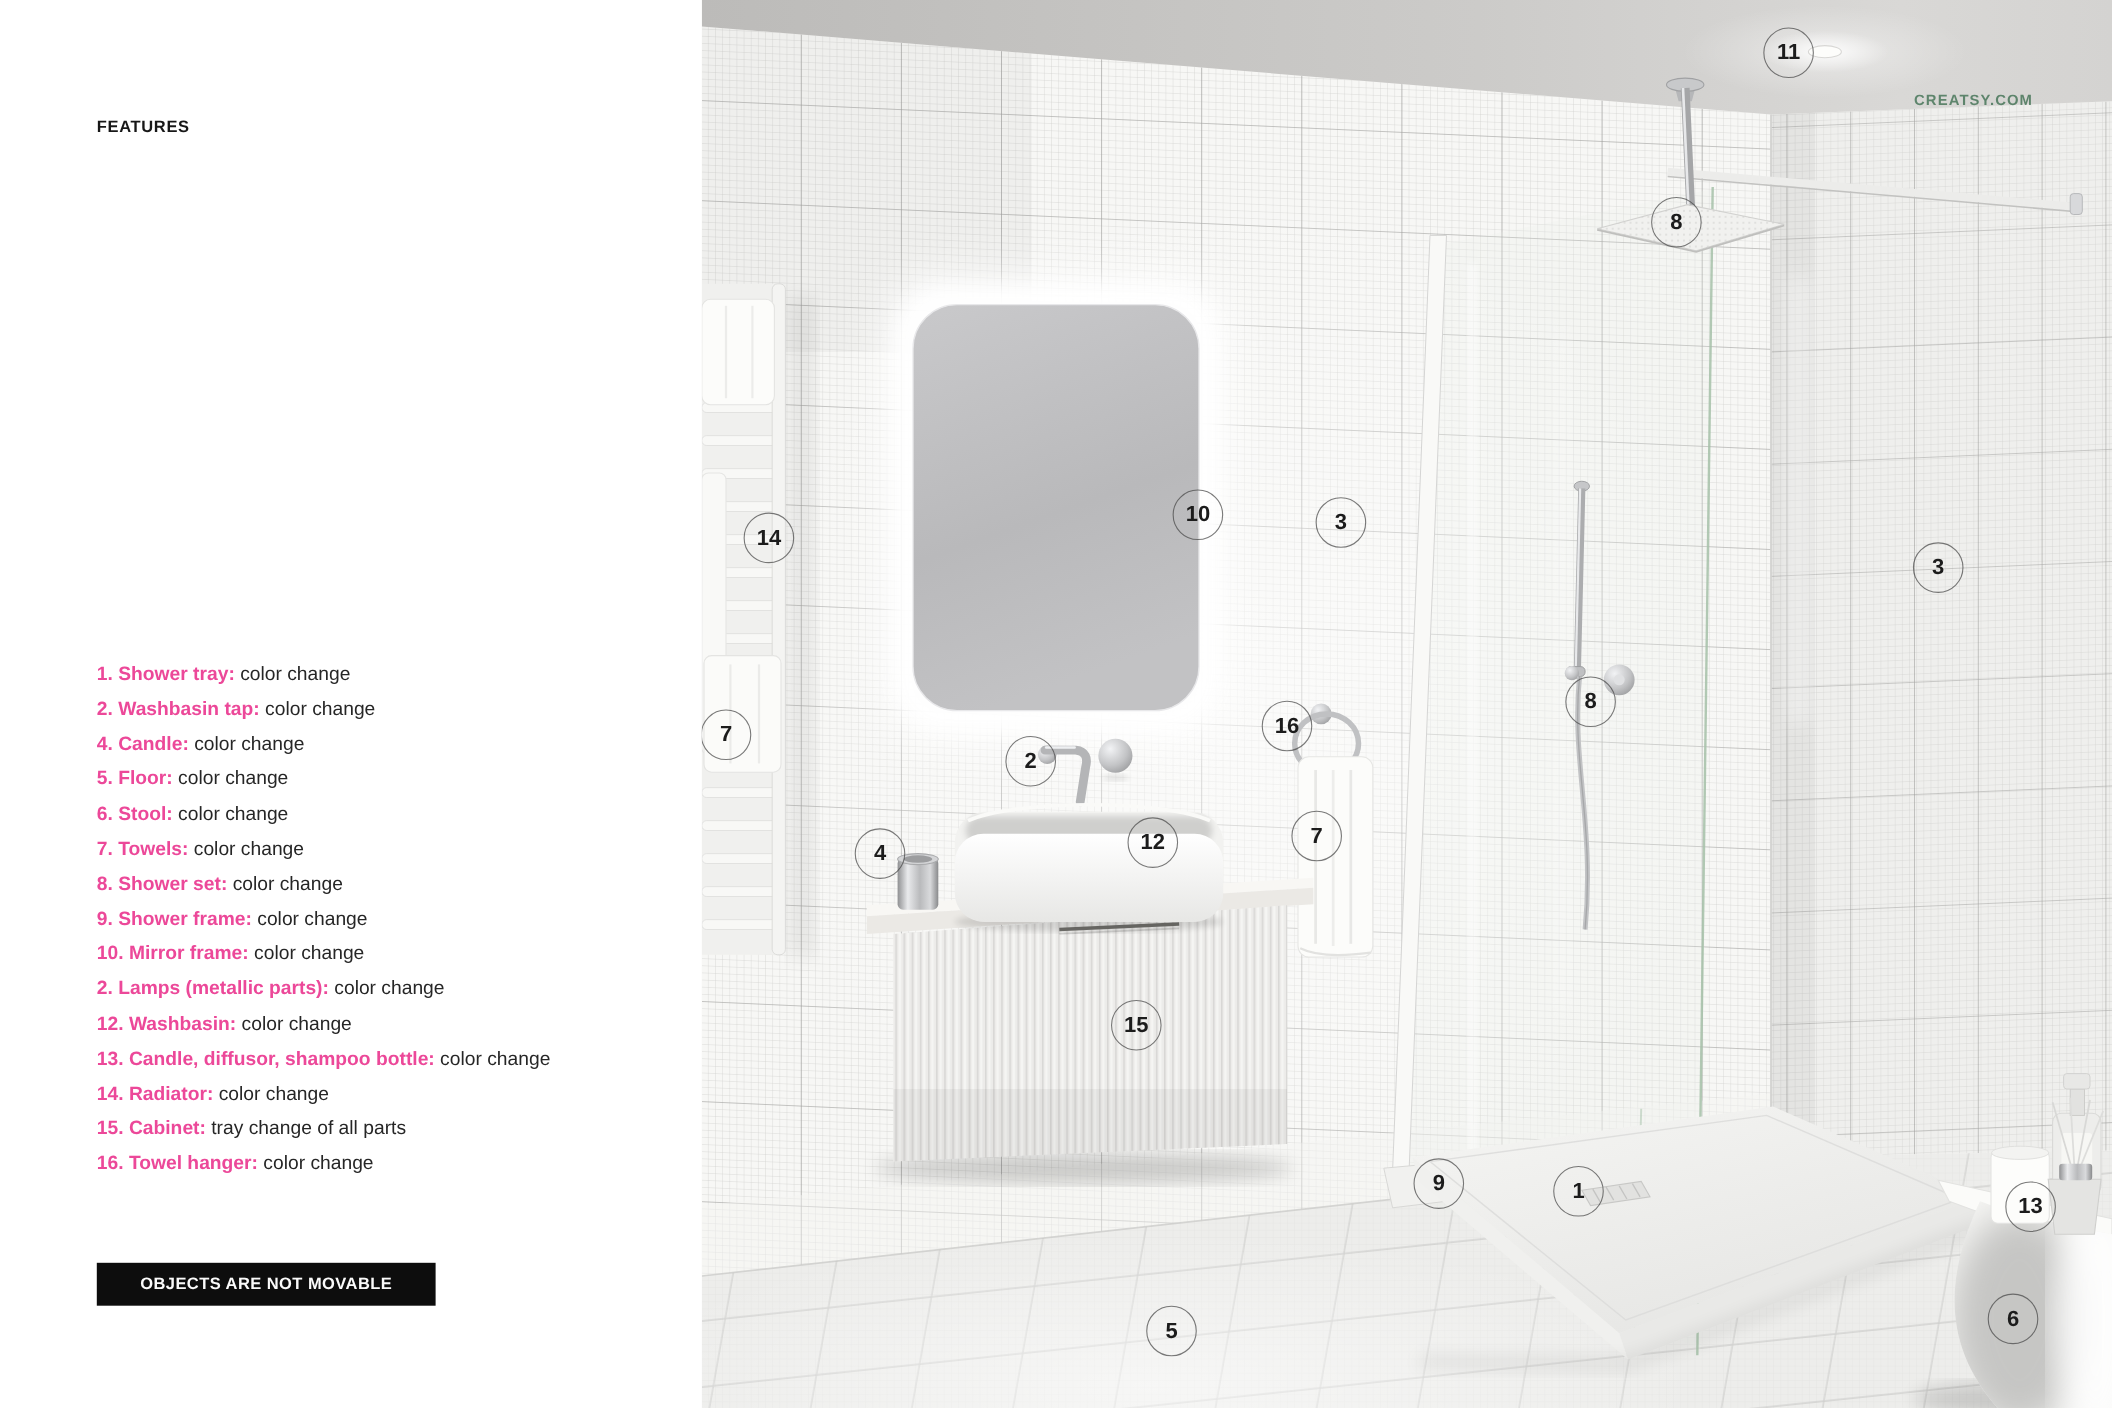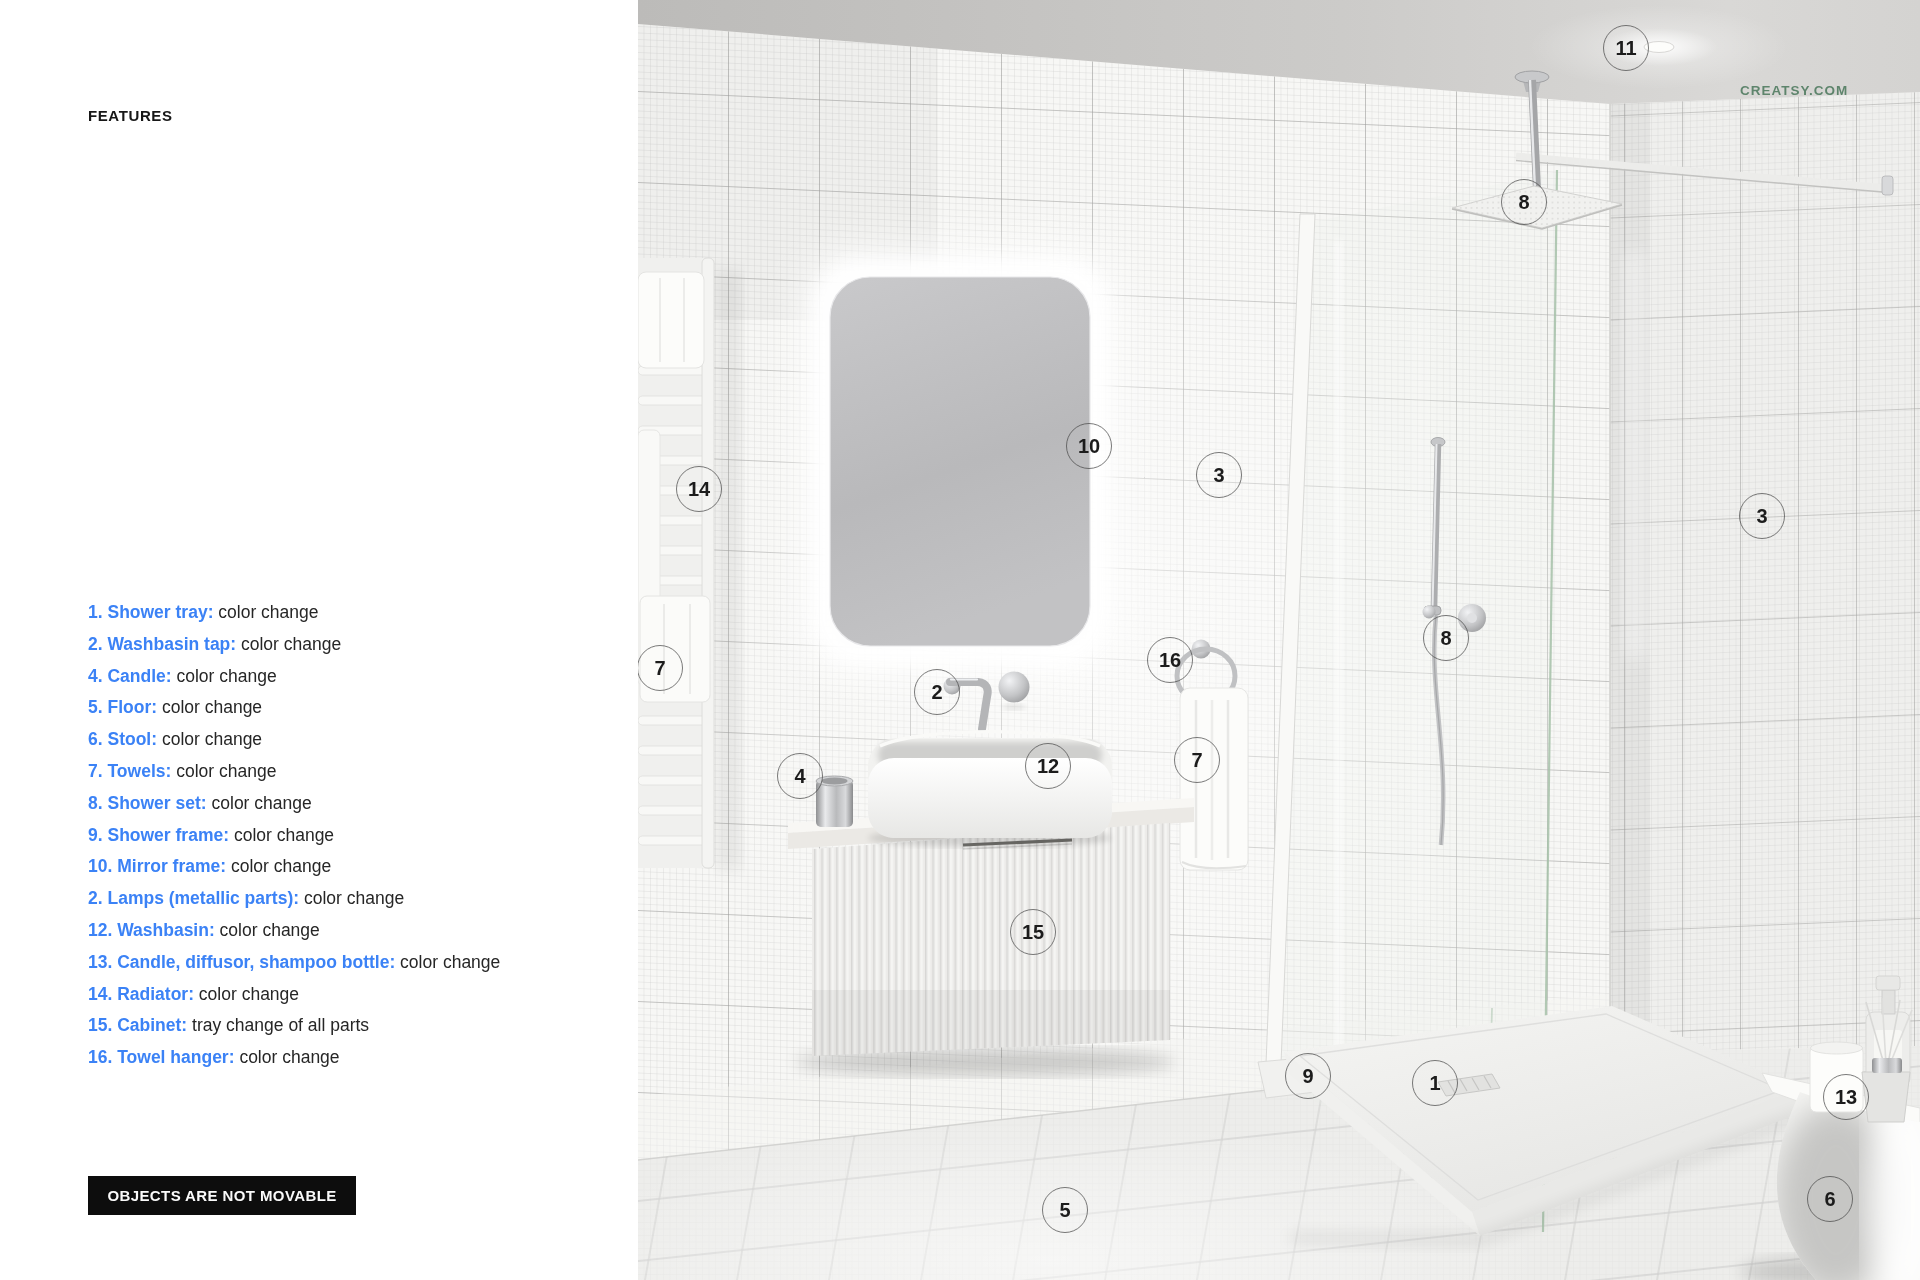--- a/index.html
+++ b/index.html
@@ -12,24 +12,24 @@
   .marker{position:absolute;width:46px;height:46px;border-radius:50%;
           border:1.5px solid rgba(70,70,70,.72);display:flex;align-items:center;
           justify-content:center;box-sizing:border-box;}
   .marker span{font-size:20px;font-weight:700;color:#1c1c1c;line-height:1;}
   
   .panel{position:absolute;left:0;top:0;width:638px;height:1280px;background:#ffffff;z-index:5;}
   .panel-heading{position:absolute;left:88px;top:83px;font-size:15px;font-weight:700;
                  letter-spacing:.6px;color:#171717;margin-top:24px;}
   .features{position:absolute;left:88px;top:597px;margin:0;padding:0;list-style:none;}
   .features li{line-height:31.8px;font-size:17.5px;color:#262626;white-space:nowrap;}
-  .features li b{color:#3b82f6;font-weight:700;}
-  .notice-btn{position:absolute;left:88px;top:1148px;width:268px;height:39px;background:#0d0d0d;
+  .features li b{color:#ec4899;font-weight:700;}
+  .notice-btn{position:absolute;left:88px;top:1148px;width:308px;height:39px;background:#0d0d0d;
               color:#fafafa;display:flex;align-items:center;justify-content:center;
-              font-size:15px;font-weight:700;letter-spacing:.4px;margin-top:28px;}
+              font-size:15px;font-weight:700;letter-spacing:.4px;}
 </style>
 </head>
 <body>
 
 <div class="stage">
 
   <svg class="scene-svg" width="1920" height="1280" viewBox="0 0 1920 1280">
     <defs>
       <pattern id="fg" width="6.5" height="6.5" patternUnits="userSpaceOnUse">
         <path d="M6.5 0H0V6.5" fill="none" stroke="#b2b2b0" stroke-width="0.6"></path>
@@ -335,21 +335,21 @@
   <div class="markers" id="markers">
       <div class="marker" style="left: 1603px; top: 25px;">
         <span>11</span>
       </div>
       <div class="marker" style="left: 1501px; top: 179px;">
         <span>8</span>
       </div>
       <div class="marker" style="left: 676px; top: 466px;">
         <span>14</span>
       </div>
-      <div class="marker" style="left: 1066px; top: 423px;">
+      <div class="marker" style="left: 1066px; top: 445px;">
         <span>10</span>
       </div>
       <div class="marker" style="left: 1196px; top: 452px;">
         <span>3</span>
       </div>
       <div class="marker" style="left: 1739px; top: 493px;">
         <span>3</span>
       </div>
       <div class="marker" style="left: 637px; top: 645px;">
         <span>7</span>

